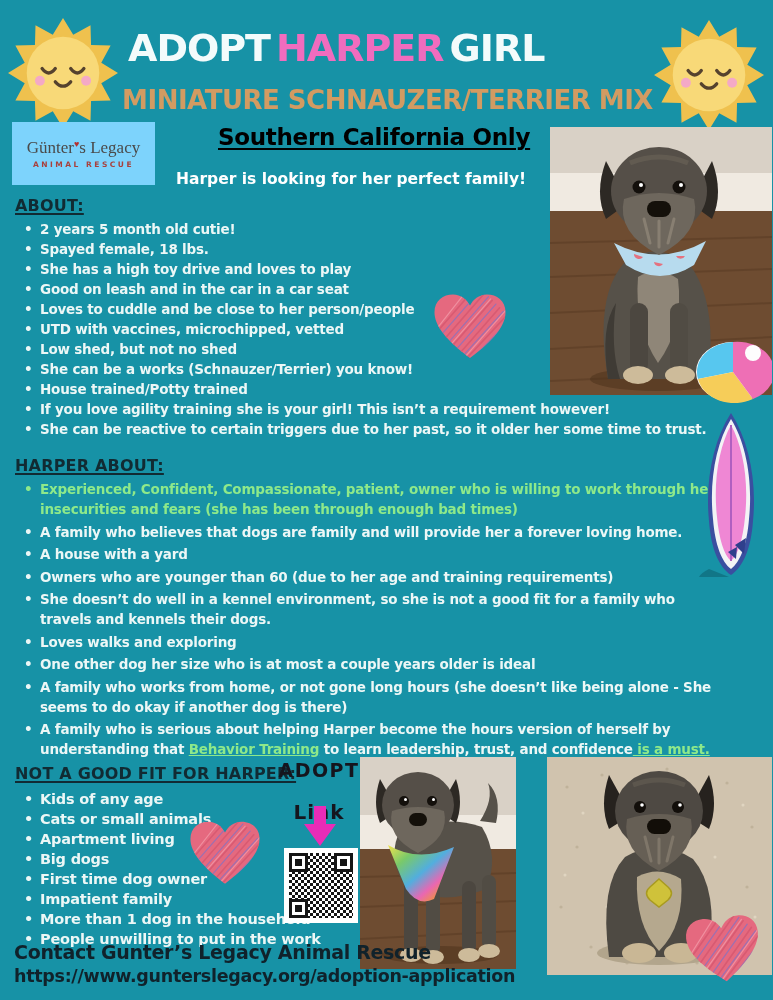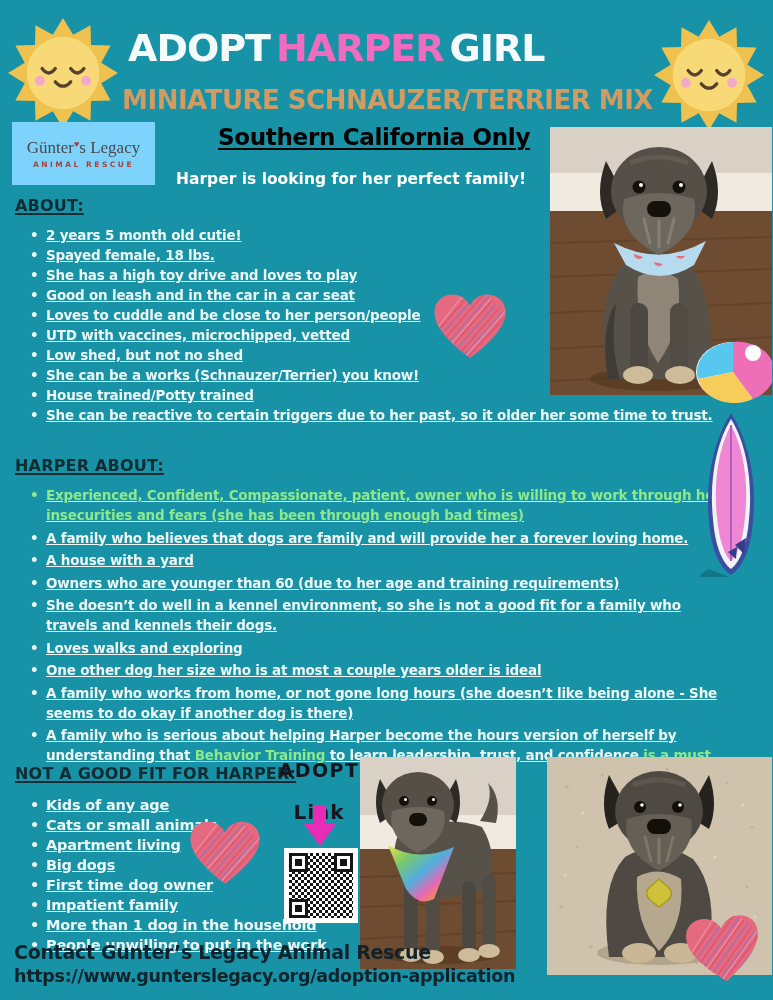--- a/index.html
+++ b/index.html
@@ -31,22 +31,22 @@
   .intro-tagline { left:176px; top:170px; font-size:15.5px; font-weight:700; color:#ffffff; }
 
   
   .section-heading { font-size:16px; font-weight:800; color:#112b33; letter-spacing:0.2px;
             text-decoration:underline; text-decoration-thickness:2px; text-underline-offset:2px; }
   #about-h  { left:15px; top:196px; }
   #needs-h  { left:15px; top:456px; }
   #notfit-h { left:15px; top:764px; }
 
   
-  .flyer-list { list-style:none; margin:6px; padding:0; color:#ecf7f6;
-                font-size:13.5px; font-weight:600; letter-spacing:-0.2px; line-height:20px;text-decoration:underline; }
+  .flyer-list { list-style:none; margin:0; padding:0; color:#ecf7f6;
+                font-size:13.5px; font-weight:600; letter-spacing:-0.2px; line-height:20px; }
   .flyer-list li { position:relative; padding-left:25px; }
   .flyer-list li::before { content:"•"; position:absolute; left:9px; }
   #about-list  { left:15px; top:219px; width:745px; }
   #needs-list  { left:15px; top:479px; width:700px; }
   #needs-list li { margin-bottom:2.5px; }
   #notfit-list { left:15px; top:789px; width:340px; font-size:14.5px; font-weight:700; }
   .green { color:#8ee98a; }
   .green-link { color:#8ee98a; text-decoration:underline; cursor:pointer; }
 
   
@@ -147,20 +147,21 @@
   <ul class="abs flyer-list" id="about-list">
     <li>2 years 5 month old cutie!</li>
     <li>Spayed female, 18 lbs.</li>
     <li>She has a high toy drive and loves to play</li>
     <li>Good on leash and in the car in a car seat</li>
     <li>Loves to cuddle and be close to her person/people</li>
     <li>UTD with vaccines, microchipped, vetted</li>
     <li>Low shed, but not no shed</li>
     <li>She can be a works (Schnauzer/Terrier) you know!</li>
     <li>House trained/Potty trained</li>
+    <li>If you love agility training she is your girl! This isn’t a requirement however!</li>
     <li>She can be reactive to certain triggers due to her past, so it older her some time to trust.</li>
   </ul>
 
   <div class="abs section-heading" id="needs-h">HARPER ABOUT:</div>
   <ul class="abs flyer-list" id="needs-list">
     <li class="green">Experienced, Confident, Compassionate, patient, owner who is willing to work through her insecurities and fears (she has been through enough bad times)</li>
     <li>A family who believes that dogs are family and will provide her a forever loving home.</li>
     <li>A house with a yard</li>
     <li>Owners who are younger than 60 (due to her age and training requirements)</li>
     <li>She doesn’t do well in a kennel environment, so she is not a good fit for a family who travels and kennels their dogs.</li>

